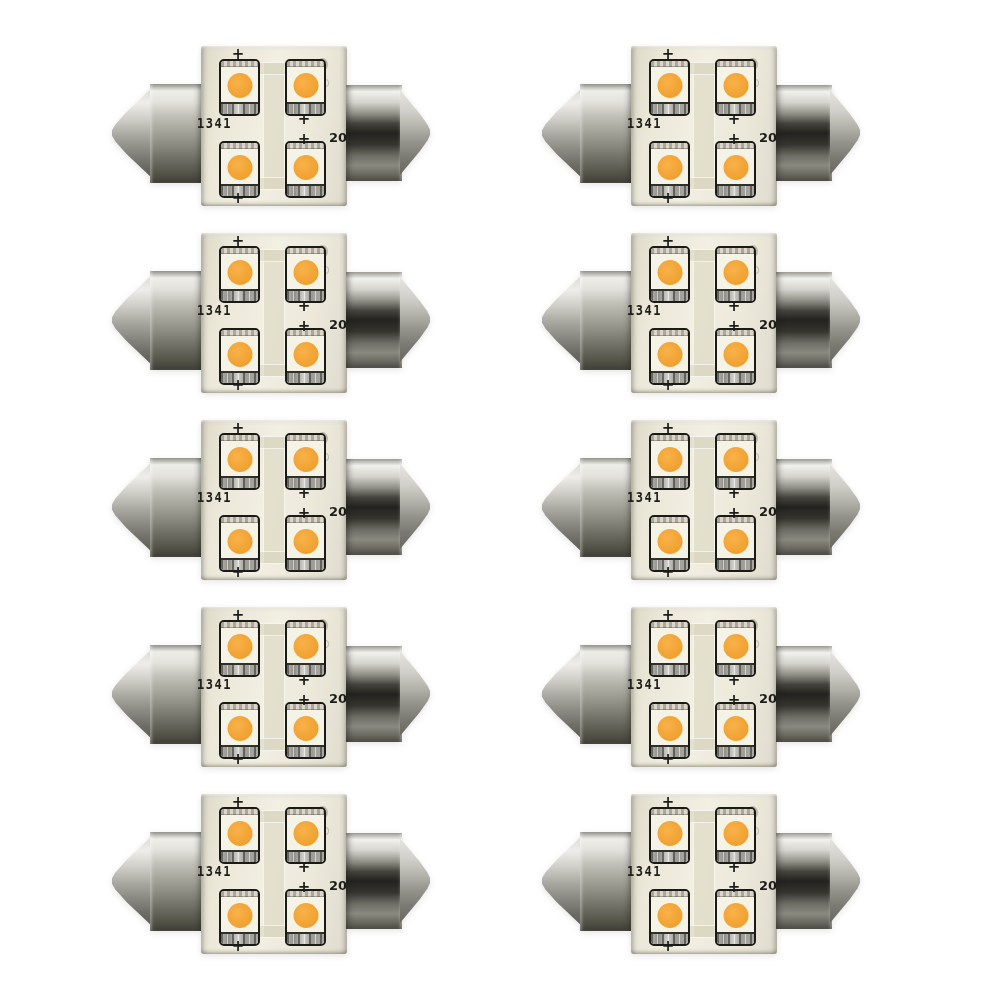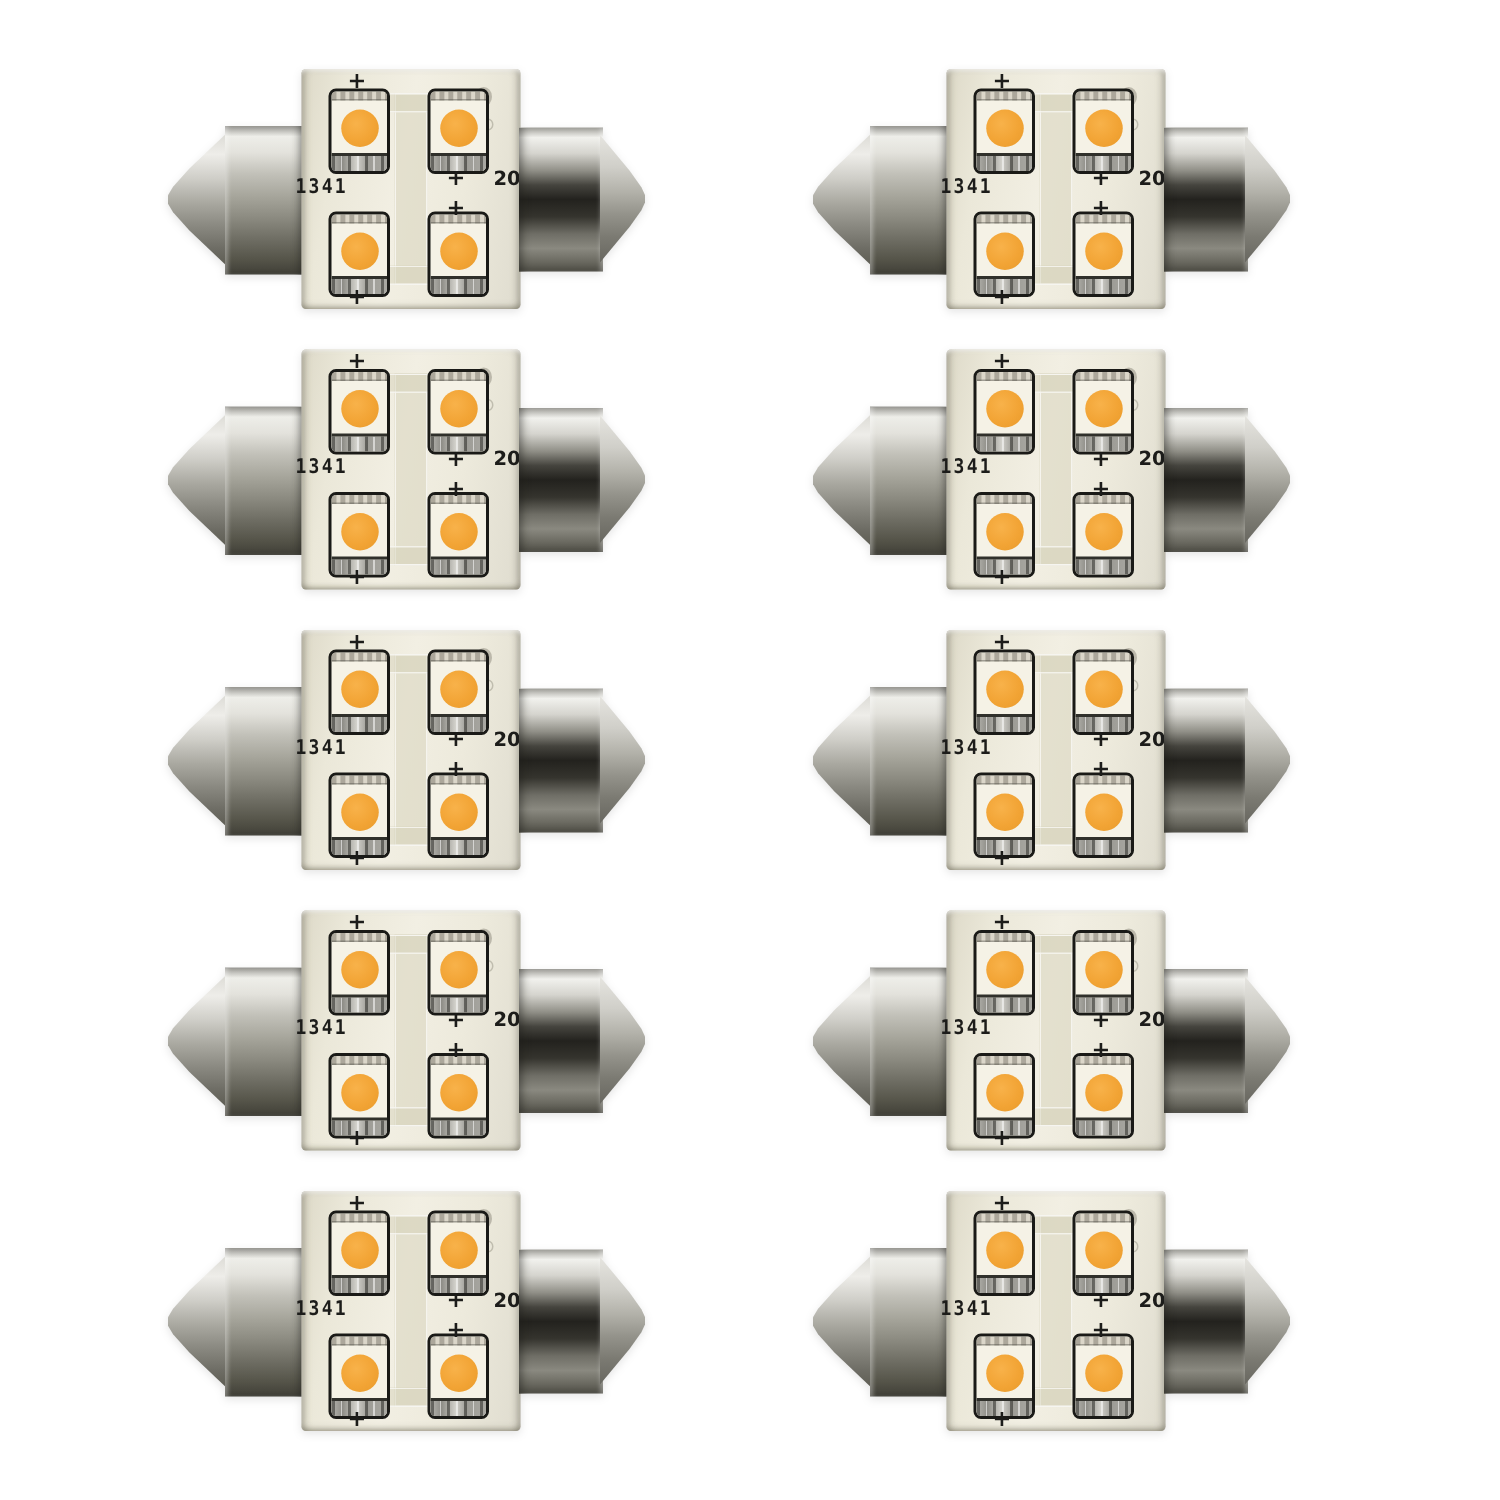--- a/index.html
+++ b/index.html
@@ -118,21 +118,21 @@
   .plus-mid1   { left:103px; top:73px; }
   .plus-mid2   { left:103px; top:93px; }
   .plus-bottom { left:37px;  top:152px;}
 
   .code-left {
     left:-4px; top:71px;
     font:700 12px "DejaVu Sans Mono", monospace; letter-spacing:1.5px;
     color:var(--text-black, #26261f); transform:scaleY(1.12);
   }
   .code-right {
-    left:128px; top:66px;
+    left:128px; top:84px;
     font:700 13px "DejaVu Sans", sans-serif;
     color:var(--text-black, #21211c);
   }
 </style>
 </head>
 <body style="background: rgb(255, 255, 255);">
 
 <div id="grid" style="grid-template-columns: repeat(2, 318px);">
   <div class="bulb">
     <div class="cone-left"></div>

